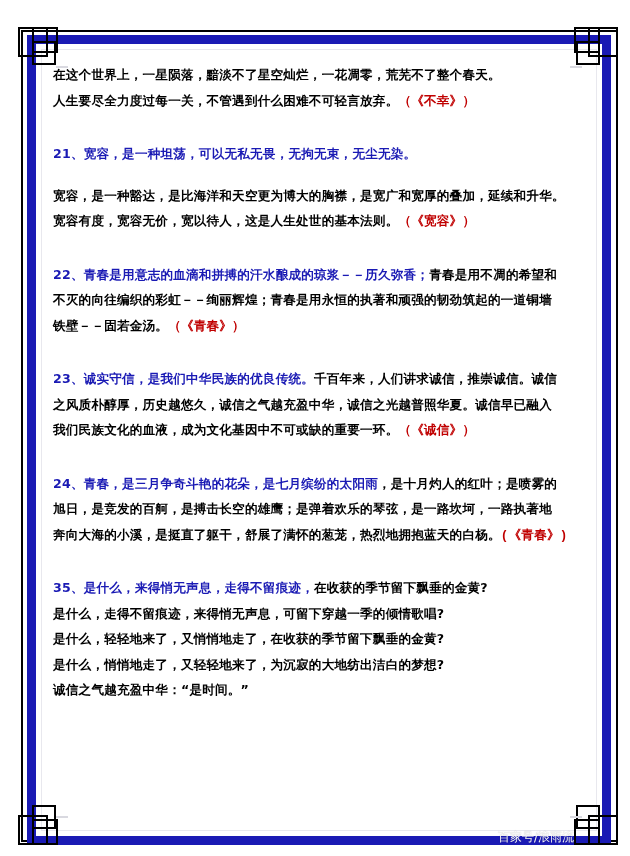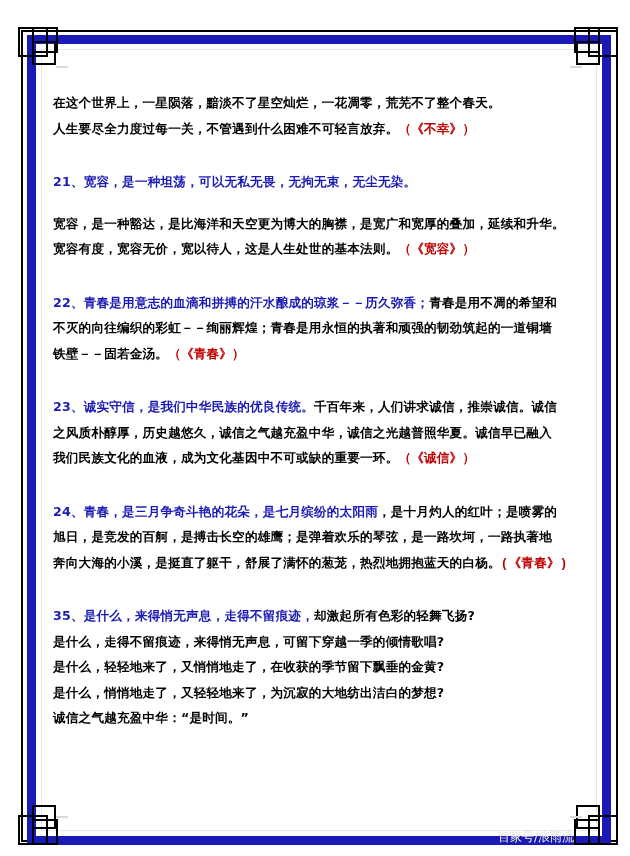--- a/index.html
+++ b/index.html
@@ -87,21 +87,20 @@
   .c-br-b { left: 574px; top: 819px; width: 26px; height: 26px; }
   .c-br-c { left: 576px; top: 805px; width: 24px; height: 24px; }
 
   
   #content {
     position: absolute;
     left: 53px;
     top: 62px;
     width: 532px;
     height: 762px;
-    margin-top: 28px;
   }
 
   .para {
     margin: 0 0 0 0;
     color: #000000;
     font-weight: bold;
     font-size: 12.6px;
     line-height: 25.5px;
     letter-spacing: 0.2px;
     text-align: justify;
@@ -196,21 +195,21 @@
         <div class="para"><span class="black">我们民族文化的血液，成为文化基因中不可或缺的重要一环。</span><span class="red">（《诚信》）</span></div>
       </div>
       <div class="gap-lg"></div>
       <div>
         <div class="para"><span class="blue">24、青春，是三月争奇斗艳的花朵，是七月缤纷的太阳雨</span><span class="black">，是十月灼人的红叶；是喷雾的</span></div>
         <div class="para"><span class="black">旭日，是竞发的百舸，是搏击长空的雄鹰；是弹着欢乐的琴弦，是一路坎坷，一路执著地</span></div>
         <div class="para"><span class="black">奔向大海的小溪，是挺直了躯干，舒展了满怀的葱茏，热烈地拥抱蓝天的白杨。</span><span class="red">(《青春》)</span></div>
       </div>
       <div class="gap-lg"></div>
       <div>
-        <div class="para"><span class="blue">35、是什么，来得悄无声息，走得不留痕迹，</span><span class="black">却激起所有色彩的轻舞飞扬?</span></div>
+        <div class="para"><span class="blue">35、是什么，来得悄无声息，走得不留痕迹，</span><span class="black">在收获的季节留下飘垂的金黄?</span></div>
         <div class="para"><span class="black">是什么，走得不留痕迹，来得悄无声息，可留下穿越一季的倾情歌唱?</span></div>
         <div class="para"><span class="black">是什么，轻轻地来了，又悄悄地走了，在收获的季节留下飘垂的金黄?</span></div>
         <div class="para"><span class="black">是什么，悄悄地走了，又轻轻地来了，为沉寂的大地纺出洁白的梦想?</span></div>
         <div class="para"><span class="black">诚信之气越充盈中华：“是时间。”</span></div>
       </div>
     </div>
 
   <div id="watermark">百家号/浪雨流</div>
 
 </div>

